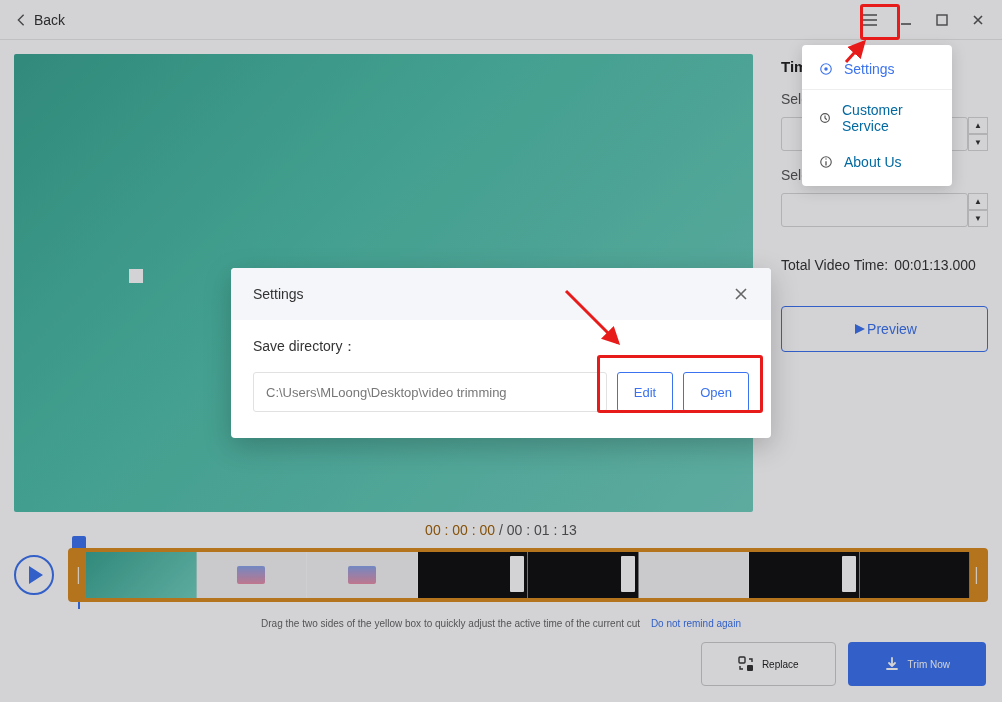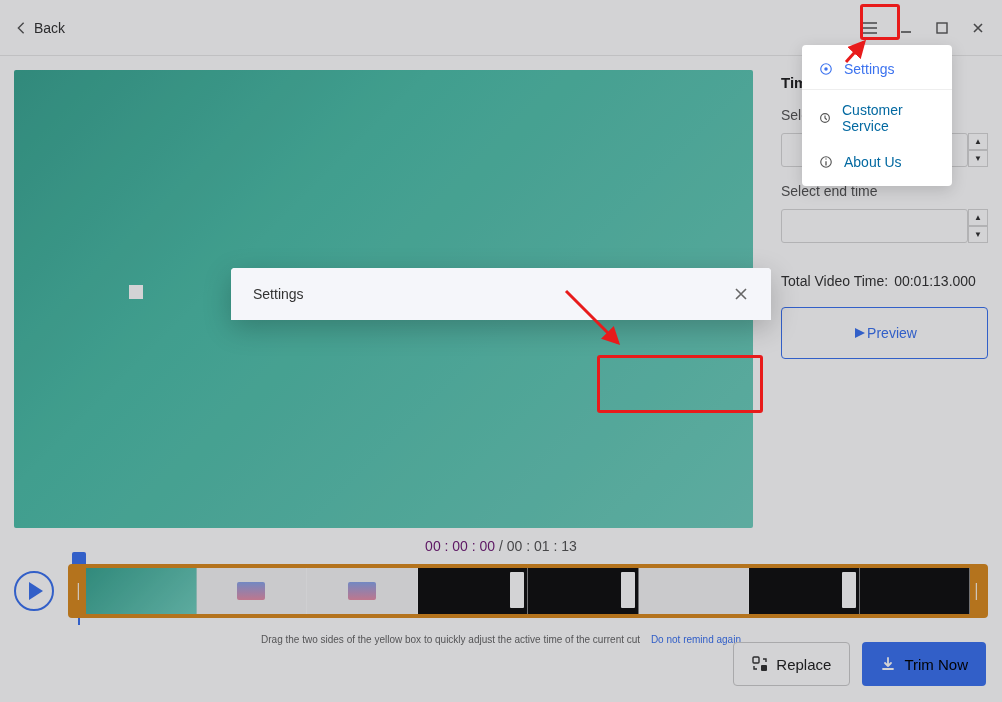--- a/index.html
+++ b/index.html
@@ -1,64 +1,64 @@
 <!DOCTYPE html>
 <html><head>
 <meta charset="utf-8">
 <style>
 *{box-sizing:border-box;margin:0;padding:0;font-family:-apple-system,BlinkMacSystemFont,"Segoe UI",Arial,sans-serif}
 body{width:1002px;height:702px;background:#f5f6f8;position:relative;overflow:hidden;font-size:14px;color:#333}
 .window{width:100%;height:100%;background:#fff;position:relative}
-.titlebar{height:56px;display:flex;align-items:center;padding:0 6px;border-bottom:1px solid #e8e8e8}
+.titlebar{height:40px;display:flex;align-items:center;padding:0 6px;border-bottom:1px solid #e8e8e8}
 .back-btn{display:flex;align-items:center;gap:6px;padding:4px 8px;cursor:pointer}
 .spacer{flex:1}
 .winctrl{display:flex;gap:0px;align-items:center}
 .winctrl .ctl{width:36px;height:32px;display:flex;align-items:center;justify-content:center;cursor:pointer}
 
 .main-area{display:flex;height:472px}
 .video-col{flex:1;padding:14px 14px 0 14px;display:flex;flex-direction:column}
 .video-box{flex:1;background:#fff;border-radius:2px;position:relative;overflow:hidden}
 .video-preview{position:absolute;inset:0;background:linear-gradient(135deg,#3aa692 0%,#4dbfa9 35%,#70cfbe 100%)}
 .video-cursor{position:absolute;left:115px;top:215px;width:14px;height:14px;background:#fff}
 
 .side-col{width:235px;padding:18px 14px;display:flex;flex-direction:column;gap:10px}
 .side-title{font-weight:600;font-size:15px;color:#222}
 .side-label{color:#555;margin-top:6px}
 .spinner-row{display:flex}
 .spinner{flex:1;height:34px;border:1px solid #d7d7d7;border-radius:3px;background:#fff}
 .spin-btns{width:20px;display:flex;flex-direction:column}
 .spin-btns div{flex:1;border:1px solid #d7d7d7;display:flex;align-items:center;justify-content:center;font-size:8px;background:#fff}
 .total-row{display:flex;gap:6px;margin-top:20px;color:#333}
-.preview-btn{margin-top:8px;height:52px;border:1px solid #3b72ef;border-radius:4px;color:#3b72ef;display:flex;align-items:center;justify-content:center;gap:1px;cursor:pointer;background:#fff}
+.preview-btn{margin-top:23px;height:46px;border:1px solid #3b72ef;border-radius:4px;color:#3b72ef;display:flex;align-items:center;justify-content:center;gap:1px;cursor:pointer;background:#fff}
 
 .timeline-area{padding:10px 14px 0 14px}
 .time-readout{text-align:center;color:#555;font-size:14px;margin-bottom:10px}
-.time-readout .cur{color:#701a75}
+.time-readout .cur{color:#a16207}
 .play-row{display:flex;align-items:center;gap:14px}
 .playbtn{width:40px;height:40px;border:2px solid #3b72ef;border-radius:50%;display:flex;align-items:center;justify-content:center;cursor:pointer;background:#fff}
 .tri{width:0;height:0;border-top:9px solid transparent;border-bottom:9px solid transparent;border-left:14px solid #3b72ef;margin-left:3px}
 .strip{flex:1;height:54px;border:4px solid #d98a1f;border-radius:4px;position:relative;display:flex;overflow:hidden}
 .strip .handle{width:14px;background:#d98a1f;display:flex;align-items:center;justify-content:center;color:#fff}
 .strip .thumbs{flex:1;display:flex}
 .thumb{flex:1;border-right:1px solid rgba(255,255,255,.5);background:#eee;position:relative;overflow:hidden}
 .thumb.grad{background:linear-gradient(135deg,#3aa692,#70cfbe)}
 .thumb.white{background:#f5f5f5}
 .thumb.black{background:#111}
 .thumb .mini{position:absolute;left:50%;top:50%;transform:translate(-50%,-50%);width:28px;height:18px;background:linear-gradient(180deg,#8aa4e8,#e68fa8);border-radius:2px}
 .thumb .pane{position:absolute;right:3px;top:4px;width:14px;height:36px;background:#fff;border-radius:1px}
 .marker{position:absolute;left:58px;top:-12px;width:14px;height:14px;background:#3b72ef;border-radius:2px}
 .marker:after{content:"";position:absolute;left:6px;top:11px;width:2px;height:62px;background:#3b72ef}
 
 .hint{text-align:center;color:#666;margin-top:16px;font-size:10px}
 .hint a{color:#3b72ef;text-decoration:none;margin-left:8px}
 
 .footer{position:absolute;right:16px;bottom:16px;display:flex;gap:12px}
-.btn{height:44px;padding:0 18px;border-radius:4px;display:flex;align-items:center;justify-content:center;gap:8px;cursor:pointer;font-size:15px}
+.btn{height:44px;padding:0 36px;border-radius:4px;display:flex;align-items:center;justify-content:center;gap:8px;cursor:pointer;font-size:10px}
 .btn.light{background:#fff;border:1px solid #ccc;color:#222}
-.btn.primary{background:#3b72ef;color:#000000;border:none}
+.btn.primary{background:#3b72ef;color:#ffffff;border:none}
 
 .dim{position:absolute;inset:0;background:rgba(10,10,20,.18);z-index:10;pointer-events:none}
 
 .menu{position:absolute;right:50px;top:45px;width:150px;background:#fff;border-radius:4px;box-shadow:0 4px 16px rgba(0,0,0,.15);z-index:20;padding:6px 0}
 .menu-item{display:flex;align-items:center;gap:10px;padding:10px 16px;cursor:pointer;color:#0369a1}
 .menu-item.active{color:#3b72ef}
 .menu-item .ic{width:16px;height:16px;display:flex;align-items:center;justify-content:center}
 .menu-sep{height:1px;background:#eee;margin:2px 0}
 
 .modal{position:absolute;left:231px;top:268px;width:540px;background:#fff;border-radius:4px;box-shadow:0 8px 28px rgba(0,0,0,.22);z-index:25}
@@ -249,20 +249,34 @@
   </div>
 
   <div class="modal">
     <div class="modal-hd">
       <span>Settings</span>
       <span class="close">
           <svg width="16" height="16">
             <path d="M3 3l10 10M13 3L3 13" stroke="#666" stroke-width="1.6"></path>
           </svg>
         </span>
+    </div>
+    <div class="modal-body">
+      <div class="modal-label">Save directory：</div>
+      <div class="path-row">
+        <div class="path-input">
+            <span>C:\Users\MLoong\Desktop\video trimming</span>
+          </div>
+        <div class="smbtn">
+            <span>Edit</span>
+          </div>
+        <div class="smbtn">
+            <span>Open</span>
+          </div>
+      </div>
     </div>
   </div>
 
   <div class="ann-top"></div>
   <div class="ann-mid"></div>
   <div class="arrow1">
       <svg width="30" height="30">
         <defs>
           <marker id="a1" markerWidth="6" markerHeight="6" refX="5" refY="3" orient="auto">
             <path d="M0 0L6 3L0 6z" fill="#e81b1b"></path>

